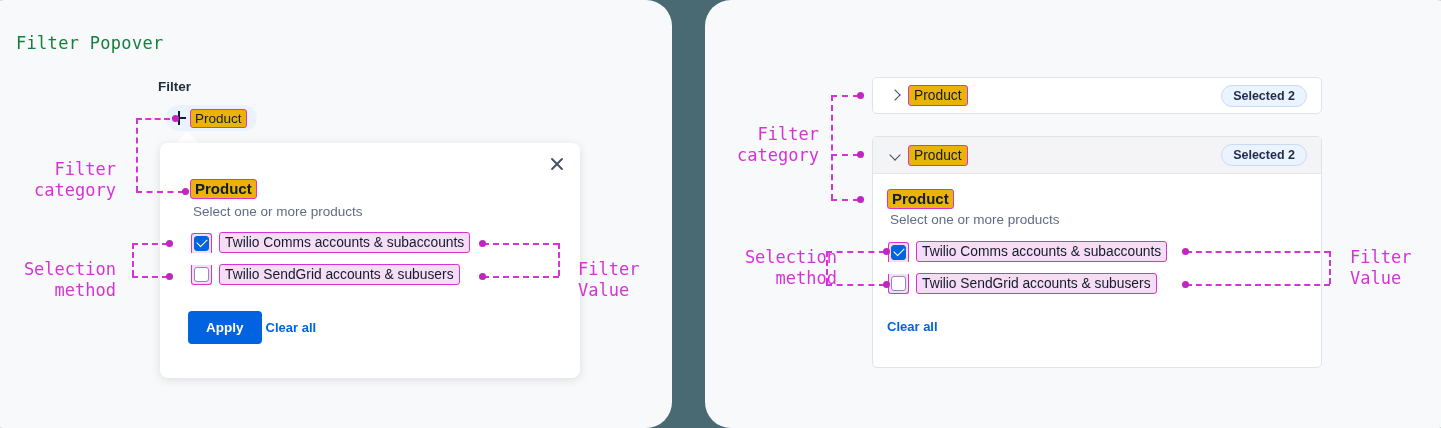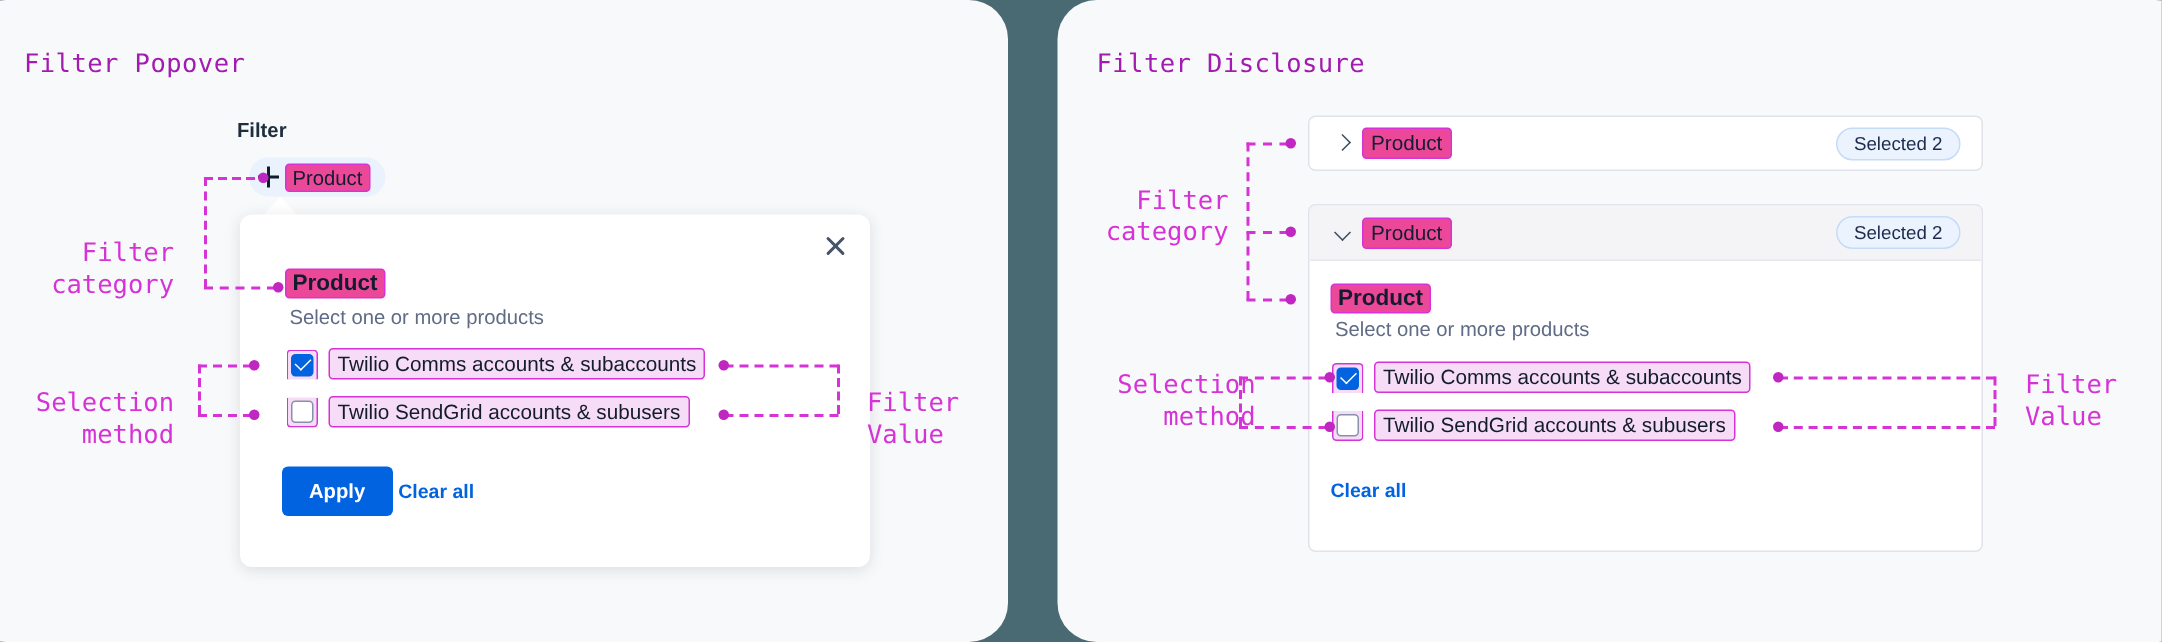--- a/index.html
+++ b/index.html
@@ -29,32 +29,32 @@
     white-space:pre;
     letter-spacing:0px;
   }
   .anno-label.r{text-align:right;}
   .dash-h{position:absolute;border-top:2px dashed #d633d6;height:0;}
   .dash-v{position:absolute;border-left:2px dashed #d633d6;width:0;}
   .dot{position:absolute;width:7px;height:7px;border-radius:50%;background:#c026c0;}
 
   .hl{
     border:1.5px solid #d633d6;
-    background:#ec4899;
+    background:#eab308;
     border-radius:3px;
     display:inline-block;
     box-sizing:border-box;
   }
 
   
   .sect-title{
     position:absolute;
     font-family:"DejaVu Sans Mono","Liberation Mono",monospace;
     font-size:17px;
-    color:#a21caf;
+    color:#15803d;
     letter-spacing:0.3px;
   }
 
   
   .filter-label{
     position:absolute;
     font-size:13.5px;font-weight:bold;color:#1f2d3d;
   }
   .filter-chip{
     position:absolute;
@@ -147,21 +147,21 @@
   .disc-left{display:flex;align-items:center;gap:8px;}
   .chev{width:11px;height:11px;position:relative;flex:0 0 auto;}
   .chev:before{
     content:"";position:absolute;left:2px;top:1px;
     width:7px;height:7px;border-right:1.8px solid #3d4b63;border-bottom:1.8px solid #3d4b63;
   }
   .chev.right:before{transform:rotate(-45deg);}
   .chev.down:before{transform:rotate(45deg);}
   .badge{
     border:1px solid #c5dcf7;background:#eaf3fe;border-radius:11px;
-    padding:3px 11px;font-size:12.5px;font-weight:normal;color:#1f2b4c;
+    padding:3px 11px;font-size:12.5px;font-weight:bold;color:#1f2b4c;
   }
 </style>
 </head>
 <body>
 
 <div class="stage">
 
   <div class="panel" id="panel-left">
 
     <div class="sect-title" style="left:38px;top:33px;">Filter Popover</div>
@@ -228,21 +228,20 @@
 
     <div class="dash-h" style="left:505px;top:243px;width:76px;"></div>
     <div class="dash-h" style="left:505px;top:276px;width:76px;"></div>
     <div class="dash-v" style="left:580px;top:243px;height:33px;"></div>
     <div class="dot" style="left:501px;top:239.5px;"></div>
     <div class="dot" style="left:501px;top:272.5px;"></div>
   </div>
 
   <div class="panel" id="panel-right">
 
-    <div class="sect-title" style="left:26px;top:33px;">Filter Disclosure</div>
 
     <div class="disc-card" style="left:167px;top:77px;width:450px;height:37px;">
       <div class="disc-head">
         <div class="disc-left">
           <span class="chev right"></span>
           <span class="hl" style="font-size:13.8px;color:#121c2d;padding:1px 5px;line-height:17px;">Product</span>
         </div>
         <span class="badge">Selected 2</span>
       </div>
     </div>

